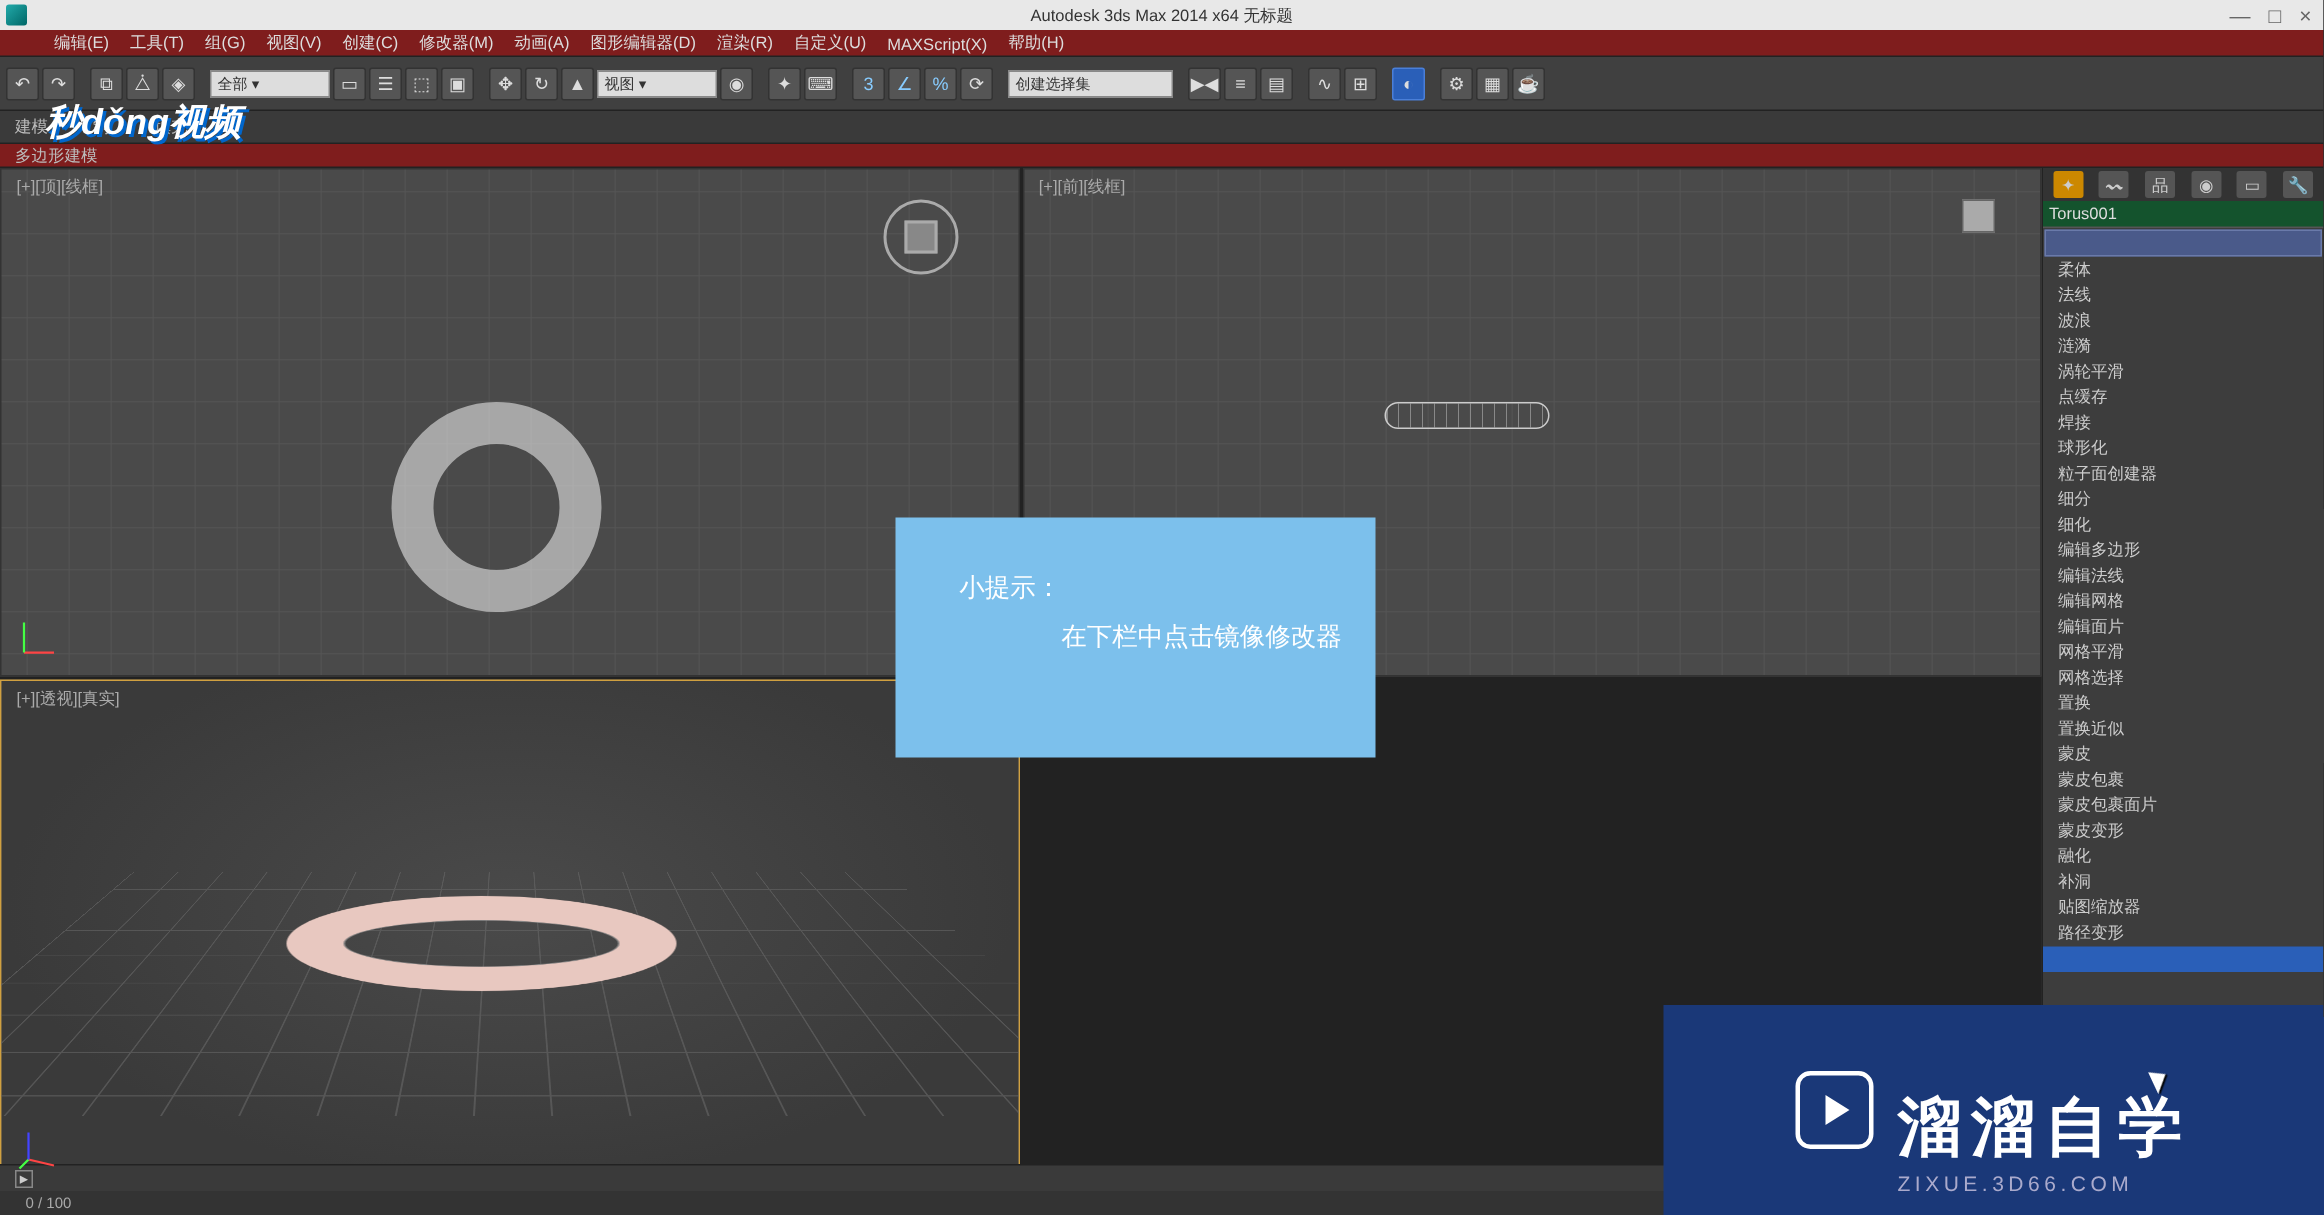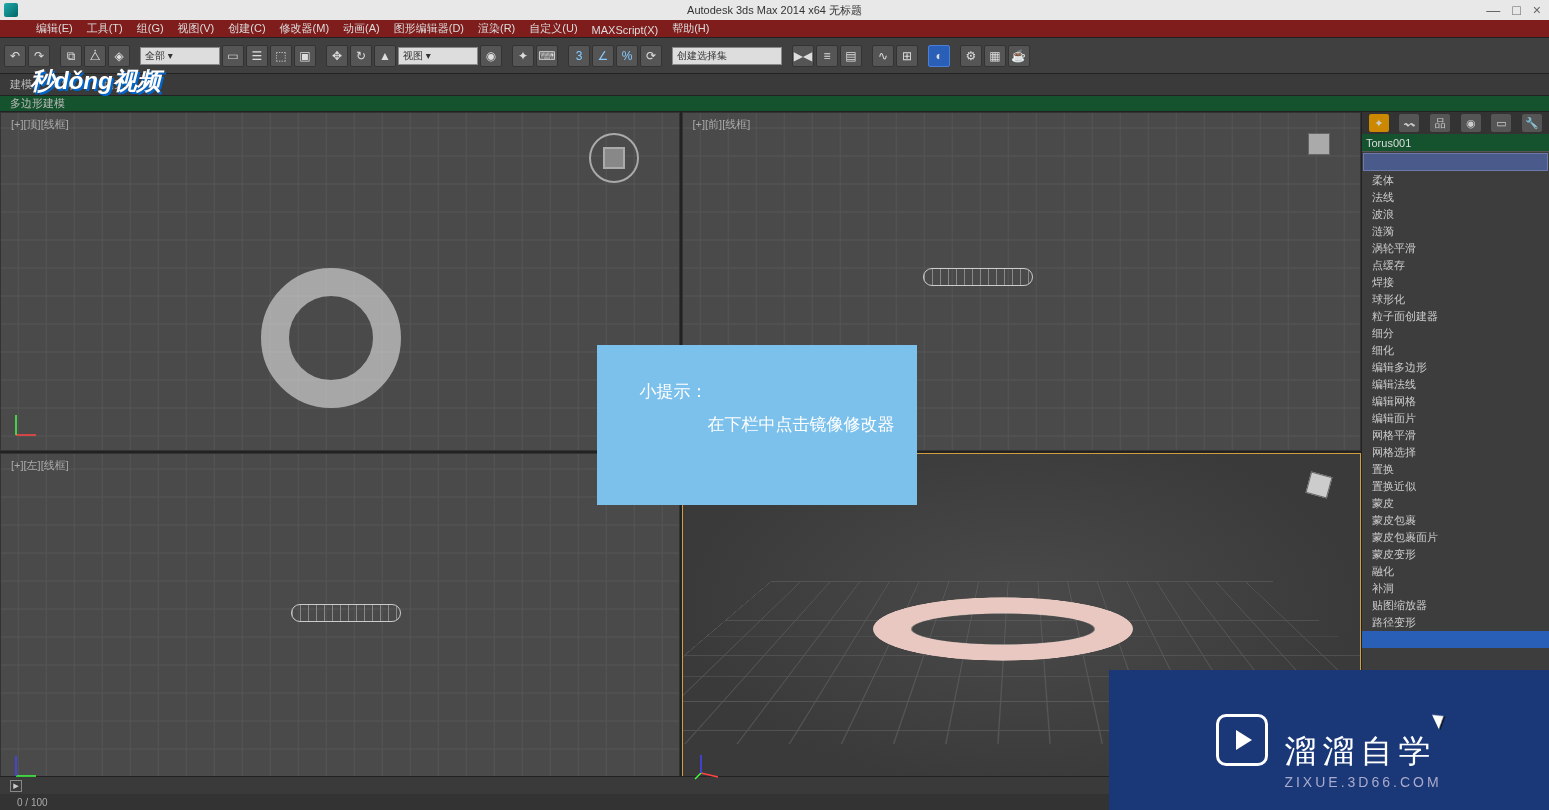--- a/index.html
+++ b/index.html
@@ -9,21 +9,21 @@
 .titlebar .controls span { cursor: pointer; font-size: 14px; color: #666; }
 .app-icon { position: absolute; left: 4px; width: 14px; height: 14px; background: linear-gradient(135deg,#2aa,#066); border-radius: 2px; }
 .menubar { height: 18px; background: #7f1d1d; display: flex; align-items: flex-end; gap: 2px; padding-left: 30px; font-size: 11px; border-bottom: 1px solid #222; }
 .menubar span { padding: 1px 6px; cursor: pointer; color: #ddd; }
 .toolbar { height: 36px; background: #404040; display: flex; align-items: center; gap: 2px; padding: 0 4px; border-bottom: 1px solid #222; }
 .tbtn { width: 22px; height: 22px; background: #555; border: 1px solid #333; border-radius: 2px; display: flex; align-items: center; justify-content: center; font-size: 12px; color: #ddd; cursor: pointer; }
 .tsep { width: 6px; }
 .tdrop { width: 80px; height: 18px; background: #ddd; color: #333; font-size: 10px; border: 1px solid #888; padding-left: 4px; display: flex; align-items: center; }
 .ribbon { height: 22px; background: #3a3a3a; display: flex; align-items: center; padding-left: 10px; gap: 30px; font-size: 11px; border-bottom: 1px solid #222; }
 .ribbon span { color: #bbb; }
-.subribbon { height: 16px; background: #14532d; padding-left: 10px; font-size: 11px; color: #bbb; display: flex; align-items: center; border-bottom: 1px solid #222; }
+.subribbon { height: 16px; background: #7f1d1d; padding-left: 10px; font-size: 11px; color: #bbb; display: flex; align-items: center; border-bottom: 1px solid #222; }
 .workspace { display: flex; height: 680px; }
 .viewports { flex: 1; display: grid; grid-template-columns: 1fr 1fr; grid-template-rows: 1fr 1fr; gap: 2px; background: #222; position: relative; }
 .viewport { background: #4a4a4a; position: relative; overflow: hidden; border: 1px solid #333; }
 .viewport.active { border: 1px solid #d0a040; }
 .vplabel { position: absolute; top: 4px; left: 10px; font-size: 11px; color: #aaa; z-index: 5; }
 .grid { position: absolute; inset: 0; background-image: linear-gradient(#555 1px, transparent 1px), linear-gradient(90deg, #555 1px, transparent 1px); background-size: 28px 28px; background-position: center; }
 .viewcube-small { position: absolute; top: 10px; right: 20px; width: 42px; height: 42px; border: 2px solid #888; border-radius: 50%; display: flex; align-items: center; justify-content: center; z-index: 5; }
 .viewcube-small .cube { width: 22px; height: 22px; background: #aaa; border: 1px solid #666; }
 .axis-gizmo { position: absolute; bottom: 10px; left: 10px; width: 30px; height: 30px; z-index: 5; }
 .circle-cursor { position: absolute; top: 20px; right: 40px; width: 50px; height: 50px; border: 2px solid #aaa; border-radius: 50%; display: flex; align-items: center; justify-content: center; z-index: 5; }
@@ -42,21 +42,21 @@
 .modifier-search { height: 18px; background: #4a5a8a; border: 1px solid #6a7aaa; margin: 1px; }
 .modifier-list { flex: 1; background: #3d3d3d; overflow-y: auto; }
 .modifier-list .mitem { padding: 1px 10px; font-size: 11px; color: #ccc; cursor: pointer; line-height: 15px; }
 .modifier-list .mitem.sel { background: #2a5fb8; color: #fff; }
 .tooltip-box { position: absolute; top: 345px; left: 597px; width: 320px; height: 160px; background: #7cc0ec; color: #fff; z-index: 50; padding: 30px 20px; font-size: 17px; line-height: 2; display: flex; flex-direction: row; align-items: center; justify-content: center; }
 .logo-overlay { position: absolute; top: 60px; left: 30px; width: 200px; height: 42px; z-index: 40; display: flex; align-items: center; color: #fff; font-size: 24px; font-weight: bold; text-shadow: 2px 2px 0 #0066cc; font-style: italic; }
 .watermark { position: absolute; bottom: 0; right: 0; width: 440px; height: 140px; background: #1a3878; z-index: 60; display: flex; align-items: center; justify-content: center; gap: 16px; color: #fff; }
 .watermark .play { width: 52px; height: 52px; border: 3px solid #fff; border-radius: 10px; display: flex; align-items: center; justify-content: center; }
 .watermark .play::before { content:''; border-left: 16px solid #fff; border-top: 10px solid transparent; border-bottom: 10px solid transparent; margin-left:4px; }
 .watermark .txt { display: flex; flex-direction: column; }
-.watermark .big { font-size: 32px; font-weight: normal; letter-spacing: 6px; margin-top: 40px; }
+.watermark .big { font-size: 43px; font-weight: bold; letter-spacing: 6px; margin-top: 40px; }
 .watermark .small { font-size: 14px; letter-spacing: 3px; color: #aac; }
 .statusbar { height: 18px; background: #3a3a3a; border-top: 1px solid #222; display: flex; align-items: center; padding: 0 10px; gap: 20px; position: absolute; bottom: 16px; left: 0; right: 188px; }
 .timeslider { position: absolute; bottom: 0; left: 0; right: 188px; height: 16px; background: #333; display: flex; align-items: center; padding-left: 17px; font-size: 10px; color: #aaa; }
 .cursor-arrow { position: absolute; bottom: 80px; right: 100px; width: 14px; height: 18px; z-index: 70; }
 .cursor-arrow::before { content:''; position:absolute; border-left:10px solid #fff; border-top:6px solid transparent; border-bottom:10px solid transparent; transform: rotate(-25deg); filter: drop-shadow(1px 1px 0 #000); }
 svg.axis { width: 100%; height: 100%; }
 </style>
 </head>
 <body>
 
@@ -164,31 +164,20 @@
         </div>
       <div class="torus-side"></div>
       <div class="axis-gizmo">
         <svg class="axis" viewBox="0 0 30 30">
             <line x1="5" y1="25" x2="25" y2="25" stroke="#f44" stroke-width="1.5"></line>
             <line x1="5" y1="25" x2="5" y2="5" stroke="#44f" stroke-width="1.5"></line>
           </svg>
       </div>
     </div>
 
-    <div class="viewport">
-      <div class="grid"></div>
-      <div class="vplabel">[+][左][线框]</div>
-      <div class="torus-side" style="top:150px;left:290px"></div>
-      <div class="axis-gizmo">
-        <svg class="axis" viewBox="0 0 30 30">
-            <line x1="5" y1="25" x2="25" y2="25" stroke="#4f4" stroke-width="1.5"></line>
-            <line x1="5" y1="25" x2="5" y2="5" stroke="#44f" stroke-width="1.5"></line>
-          </svg>
-      </div>
-    </div>
 
     <div class="viewport active">
       <div class="perspective-grid"></div>
       <div class="vplabel">[+][透视][真实]</div>
       <div class="viewcube-small" style="border:none">
           <div class="cube" style="background:#ccc;transform:rotate(15deg)"></div>
         </div>
       <div class="torus-persp">
           <div class="ring"></div>
         </div>

